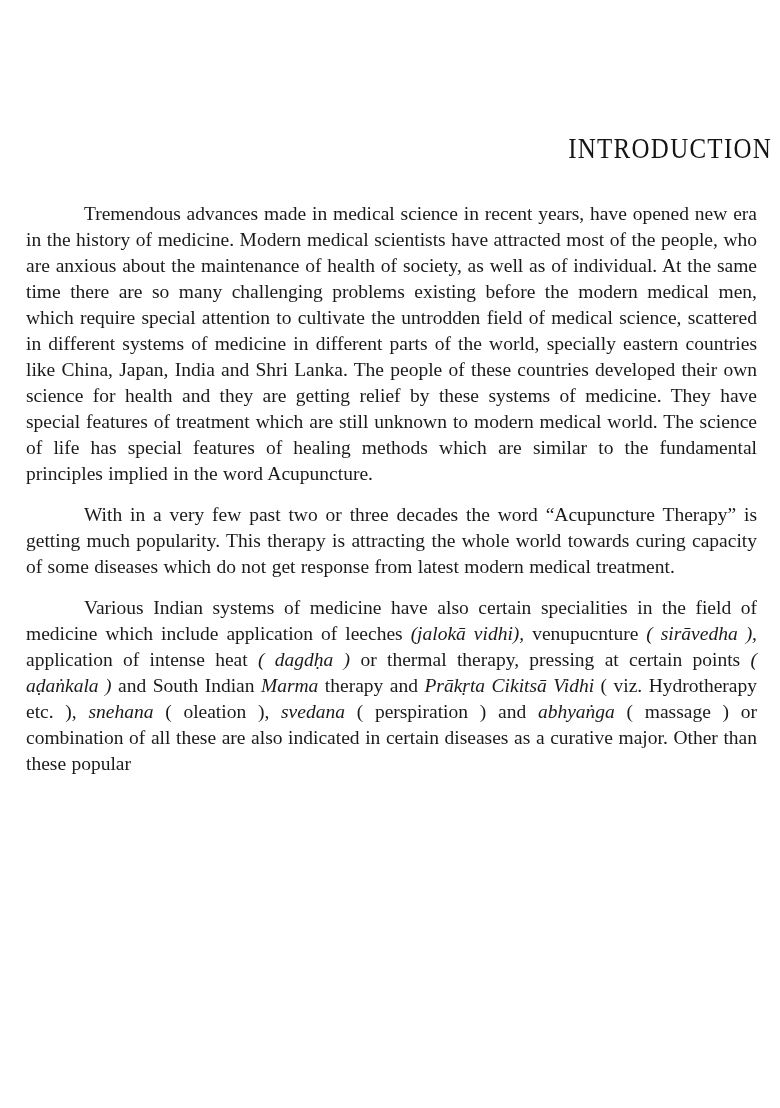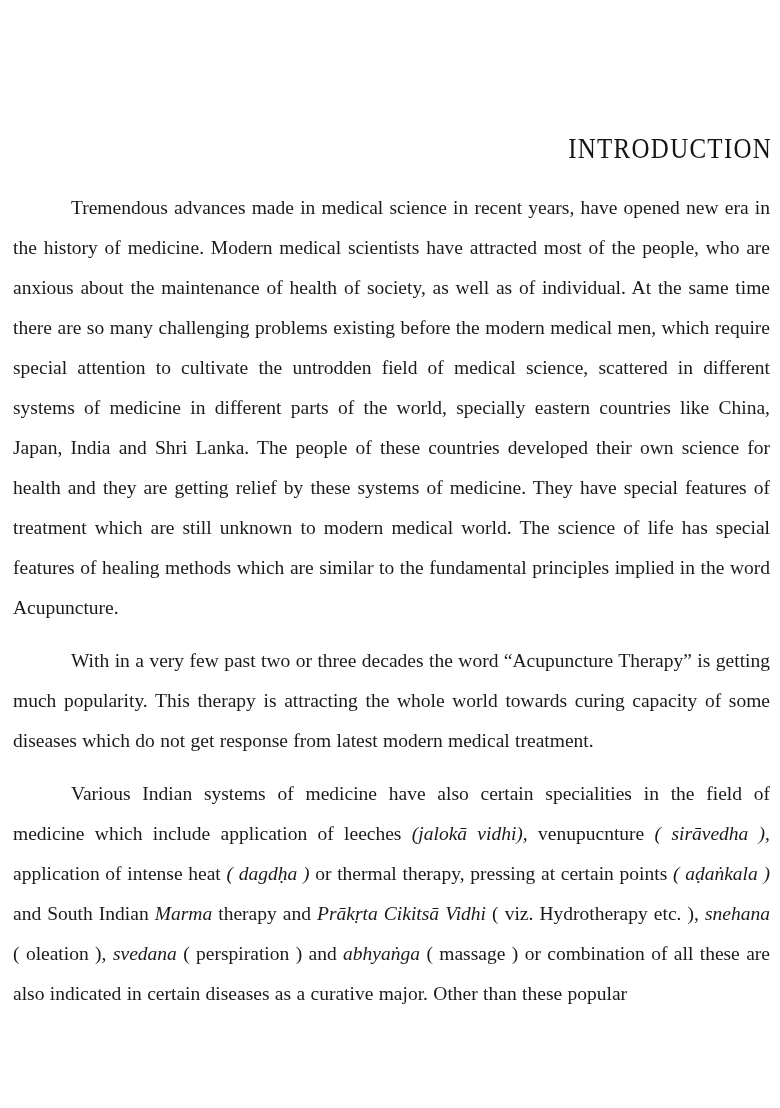--- a/index.html
+++ b/index.html
@@ -35,23 +35,23 @@
       line-height: 34px;
       color: #151515;
     }
     .body-text {
       position: absolute;
       top: 186px;
       left: 0;
       width: 761px;
     }
     .para {
-      margin: 2px;
+      margin: 15px;
       font-size: 19.5px;
-      line-height: 40px;
+      line-height: 26px;
       text-align: justify;
       text-indent: 58px;
       word-spacing: 0.5px;
     }
     .para + .para {
       margin-top: 13px;
     }
     .para em {
     }
     .para span {

